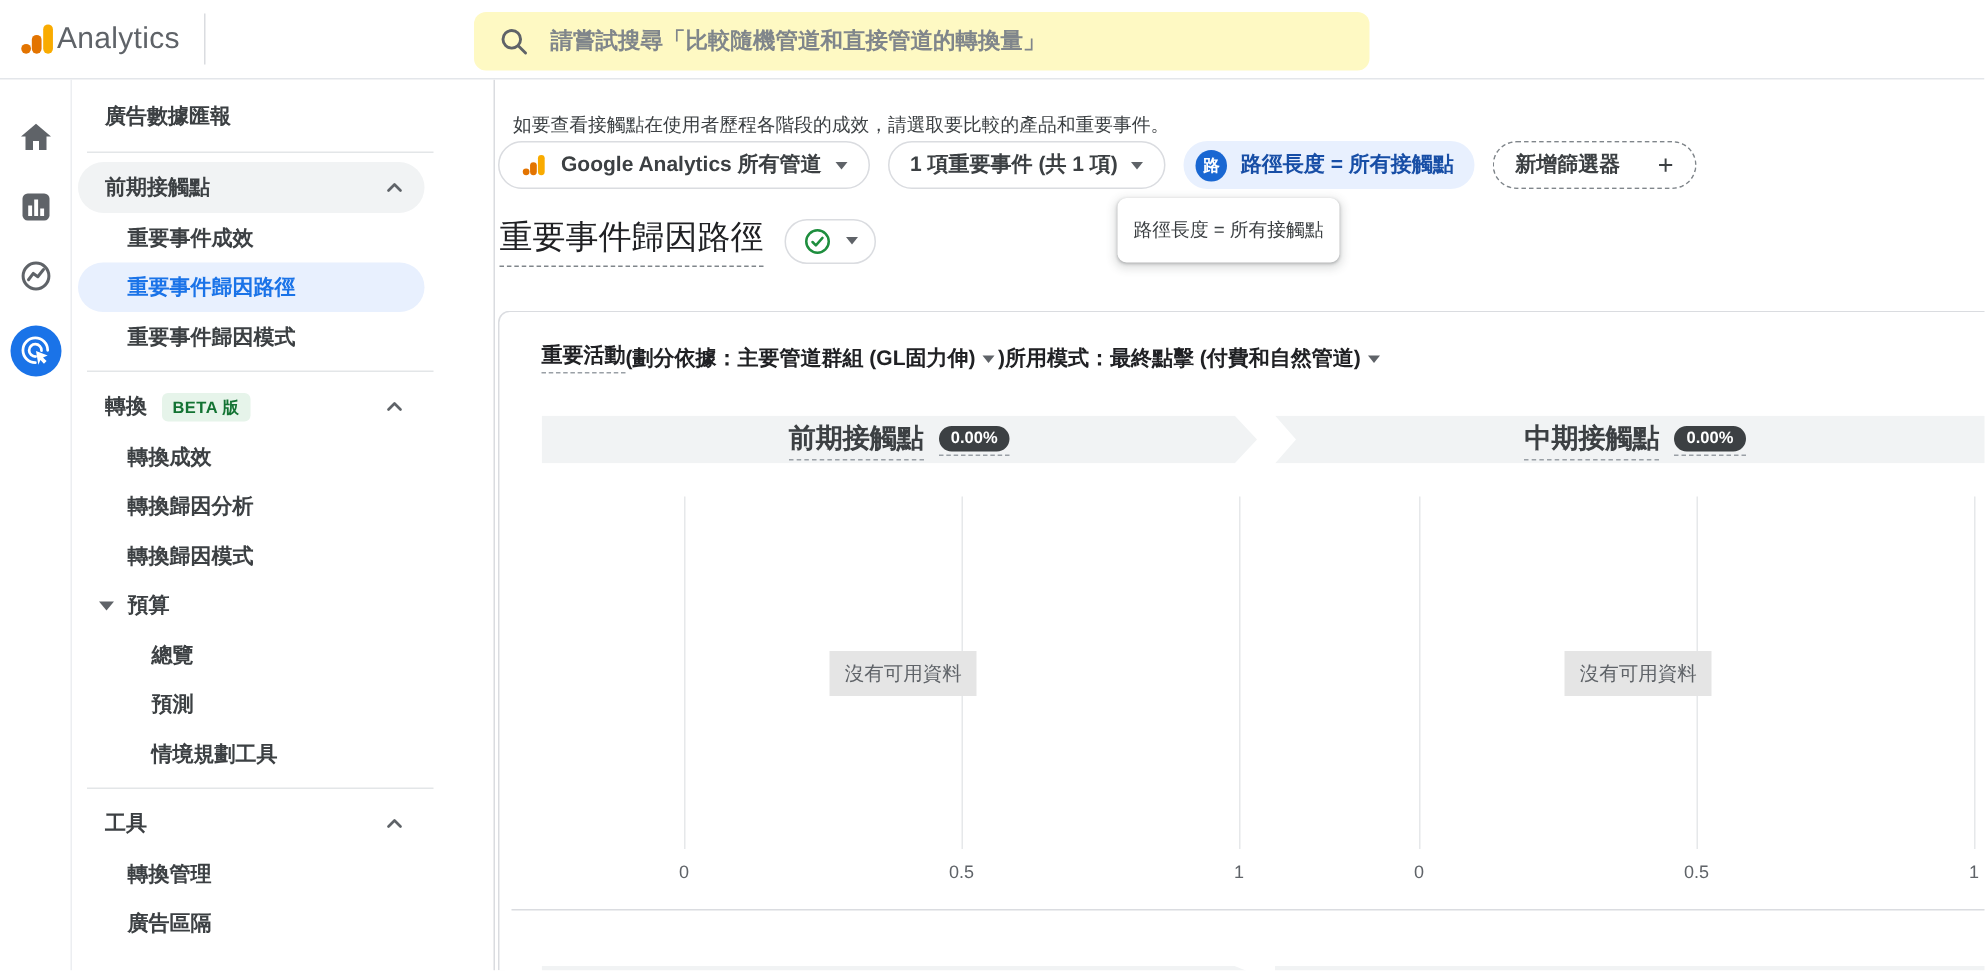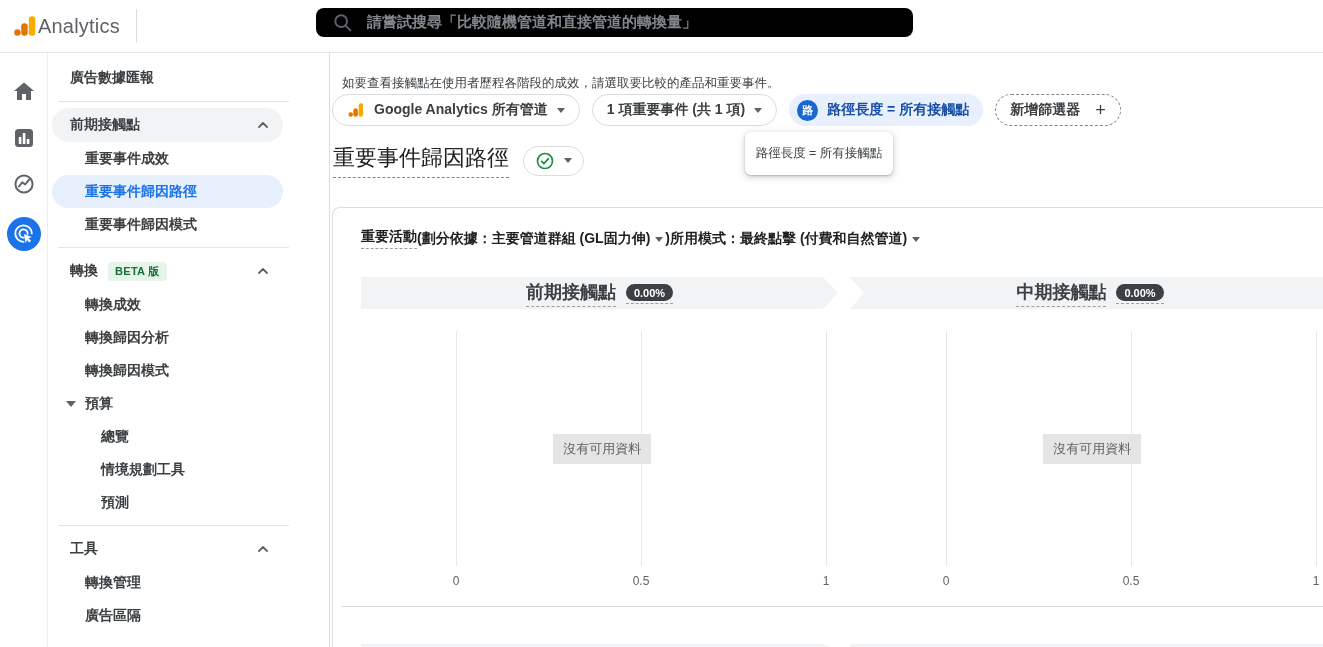--- a/index.html
+++ b/index.html
@@ -7,22 +7,22 @@
   body {
     position:relative; overflow:hidden; background:#fff;
     font-family:"Liberation Sans", sans-serif; color:#3c4043;
   }
   
   .header { position:absolute; left:0; top:0; width:1323px; height:53px;
     background:#fff; border-bottom:1px solid #e3e6ea; display:flex; align-items:center; z-index:10; }
   .logo-wrap { display:flex; align-items:center; gap:0; padding-left:12px; cursor:pointer; }
   .app-name { font-size:20px; color:#5f6368; letter-spacing:.2px; }
   .logo-divider { width:1px; height:34px; background:#dadce0; margin-left:16px; }
-  .search { position:absolute; left:316px; top:8px; width:597px; height:29px;
-    background:#000000; border-radius:8px; display:flex; align-items:center; gap:14px; padding:0 16px; }
+  .search { position:absolute; left:316px; top:8px; width:597px; height:39px;
+    background:#fef9c3; border-radius:8px; display:flex; align-items:center; gap:14px; padding:0 16px; }
   .search-ph { font-size:15px; color:#80868b; font-weight:700; }
   
   .rail { position:absolute; left:0; top:53px; bottom:0; width:48px; background:#fff;
     border-right:1px solid #eceef1; display:flex; flex-direction:column; align-items:center; padding-top:26px; gap:20px; z-index:5; }
   .rail-btn { width:26px; height:26px; display:flex; align-items:center; justify-content:center; cursor:pointer; }
   .rail-btn.active-circle { width:34px; height:34px; background:#1a73e8; border-radius:50%; }
   
   .sidebar { position:absolute; left:48px; top:53px; bottom:0; width:282px; background:#fff;
     border-right:1px solid #dadce0; padding-top:8px; font-size:14px; z-index:4; }
   .side-root { height:34px; display:flex; align-items:center; padding-left:22px; font-weight:700; color:#3c4043; cursor:pointer; }
@@ -38,21 +38,21 @@
   .side-sub { height:33px; display:flex; align-items:center; padding-left:53px; font-weight:700; color:#3c4043; cursor:pointer; }
   .expand-row { height:33px; display:flex; align-items:center; padding-left:18px; gap:9px; font-weight:700; cursor:pointer; }
   .tri-down { width:0; height:0; border-left:5px solid transparent; border-right:5px solid transparent; border-top:6px solid #5f6368; }
   
   .main { position:absolute; left:331px; top:53px; right:0; bottom:0; background:#fff; }
   .intro { position:absolute; left:11px; top:22px; font-size:12.5px; color:#3c4043; }
   .chips { position:absolute; left:1px; top:41px; display:flex; align-items:center; gap:12px; }
   .chip { height:32px; display:inline-flex; align-items:center; gap:9px; padding:0 14px;
     border:1px solid #dadce0; border-radius:16px; background:#fff; font-size:14px; font-weight:700; color:#3c4043; cursor:pointer; }
   .chip.active { background:#e8f0fe; border:none; color:#174ea6; padding:0 14px 0 8px; }
-  .chip.dashed { border:1px dashed #80868b; gap:15px; }
+  .chip.dashed { border:1px dashed #80868b; gap:25px; }
   .chip-circle { width:21px; height:21px; border-radius:50%; background:#1967d2; color:#fff;
     font-size:11px; font-weight:700; display:flex; align-items:center; justify-content:center; }
   .caret { width:0; height:0; border-left:4.5px solid transparent; border-right:4.5px solid transparent; border-top:5.5px solid #5f6368; display:inline-block; }
   .plus { font-size:18px; font-weight:400; color:#3c4043; line-height:1; }
   .title-row { position:absolute; left:2px; top:90px; display:flex; align-items:center; gap:14px; }
   .page-title { font-size:22px; color:#202124; border-bottom:1.5px dashed #80868b; padding-bottom:4px; cursor:pointer; }
   .title-pill { height:30px; border:1px solid #dadce0; border-radius:15px; background:#fff;
     display:flex; align-items:center; gap:9px; padding:0 11px; cursor:pointer; }
   .tooltip { position:absolute; left:414px; top:79px; width:148px; height:43px; background:#fff; border-radius:6px;
     box-shadow:0 1px 2px rgba(60,64,67,.3), 0 2px 6px 2px rgba(60,64,67,.15);
@@ -162,22 +162,22 @@
     </svg>
   </div>
   <div class="side-item">轉換成效</div>
   <div class="side-item">轉換歸因分析</div>
   <div class="side-item">轉換歸因模式</div>
   <div class="expand-row">
     <span class="tri-down"></span>
     <span>預算</span>
   </div>
   <div class="side-sub">總覽</div>
+  <div class="side-sub">預測</div>
   <div class="side-sub">情境規劃工具</div>
-  <div class="side-sub">預測</div>
   <div class="side-divider"></div>
 
   <div class="section-head">
     <span class="head-left">
       <span>工具</span>
     </span>
     <svg width="12" height="12" viewBox="0 0 12 12" fill="none" stroke="#5f6368" stroke-width="1.8">
       <path d="M2 8l4-4 4 4" stroke-linecap="round" stroke-linejoin="round"></path>
     </svg>
   </div>

